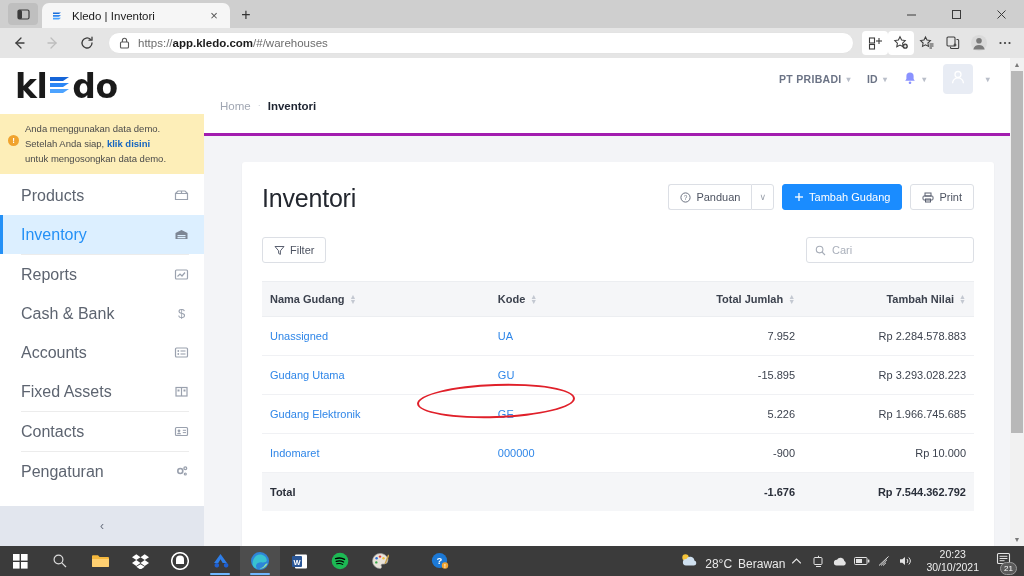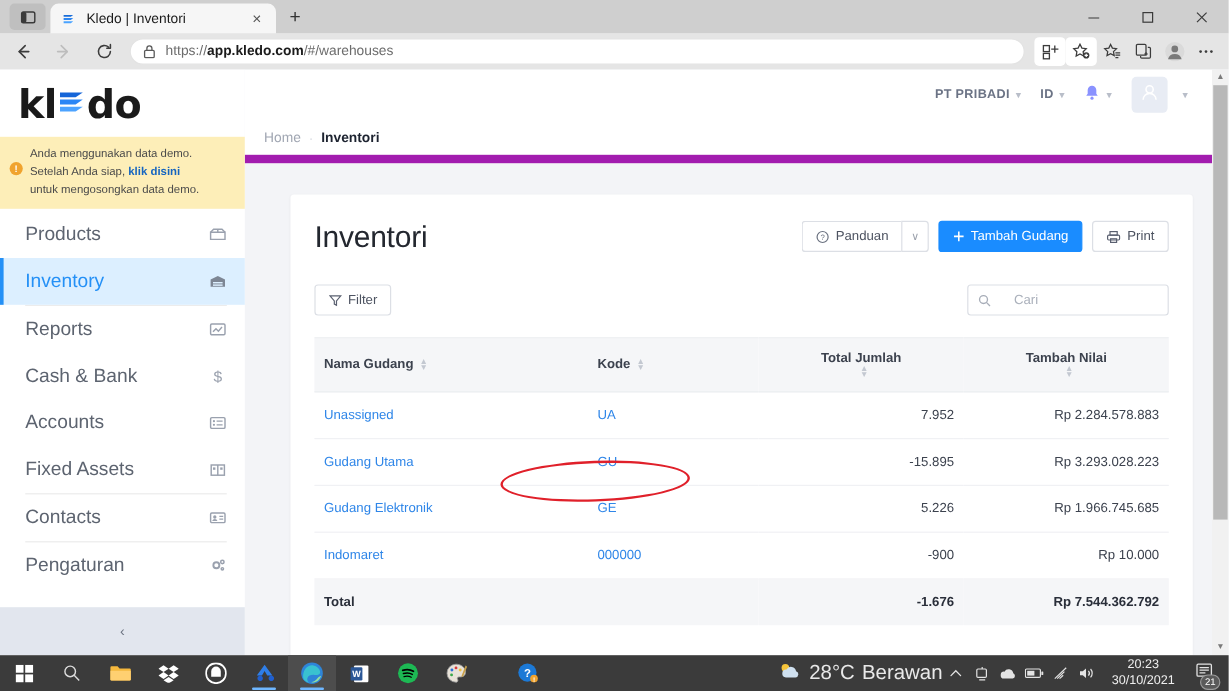--- a/index.html
+++ b/index.html
@@ -142,22 +142,22 @@
     font-size: 10.5px; font-weight: 700; color: #6b7385; letter-spacing: .3px;
   }
   .caret { margin-left: 5px; color: #b9bec9; font-size: 8px; }
   .avatar-box {
     width: 30px; height: 30px; background: #e8ecf4; border-radius: 4px;
     display: flex; align-items: center; justify-content: center;
     color: #ffffff; margin-left: 16px;
   }
 
   .crumbs {
-    height: 36px; background: #ffffff; display: flex; align-items: center;
-    padding-left: 16px; border-bottom: 7px solid #a21caf;
+    height: 36px; background: #ffffff; display: flex; 
+    padding-left: 16px; border-bottom: 3px solid #a21caf;
   }
   .crumb-home { font-size: 11.5px; color: #a0a6b2; }
   .crumb-sep { margin: 0 7px; color: #c6cad3; font-size: 9px; }
   .crumb-cur { font-size: 11.5px; color: #1d2330; font-weight: 700; }
 
   .card {
     margin: 26px 20px 0 38px; background: #ffffff; border-radius: 3px;
     padding: 22px 20px 0 20px; min-height: 390px;
     box-shadow: 0 1px 2px rgba(0,0,0,.05);
   }
@@ -184,38 +184,38 @@
   }
   .btn-print { margin-left: 8px; }
 
   .tools {
     margin-top: 24px; display: flex; align-items: center;
     justify-content: space-between;
   }
   .btn-filter { height: 26px; }
   .search-box {
     width: 168px; height: 26px; border: 1px solid #dcdfe5; border-radius: 3px;
-    display: flex; align-items: center; padding: 0 8px; gap: 13px;
+    display: flex; align-items: center; padding: 0 8px;
   }
   .search-box .si { color: #a7adb8; margin-right: 6px; display: flex; }
   .search-box input {
     border: none; outline: none; font-size: 11px; color: #3c424e;
     width: 100%; font-family: "Liberation Sans", sans-serif; background: transparent;
   }
   .search-box input::placeholder { color: #aab0bb; }
 
   table { width: 100%; border-collapse: collapse; margin-top: 18px; }
   thead th {
     background: #f5f6f8; font-size: 11px; color: #3c424e; font-weight: 700;
     padding: 11px 8px; border-top: 1px solid #eceef1;
     border-bottom: 1px solid #eceef1; white-space: nowrap;
   }
   .th-inner { display: flex; align-items: center; }
   .th-left .th-inner { justify-content: flex-start; }
-  .th-right .th-inner { justify-content: flex-end; flex-direction: column; }
+  .th-right .th-inner { justify-content: flex-end; }
   .sorter {
     display: inline-flex; flex-direction: column; margin-left: 5px;
     color: #c3c8d1; line-height: 5px; font-size: 7px;
   }
   tbody td {
     font-size: 11px; padding: 13px 8px; border-bottom: 1px solid #f0f1f4;
     color: #3c424e;
   }
   td.link a { color: #2f86e8; text-decoration: none; }
   td.num { text-align: right; }
@@ -264,21 +264,21 @@
   }
   .ticon.active { background: #4d4d4d; }
   .ticon .under {
     position: absolute; bottom: 1px; left: 10px; width: 20px; height: 2px;
     background: #6fb7ff; border-radius: 1px;
   }
   .tb-mid { flex: 1; display: flex; align-items: center; padding-left: 20px; }
   .tb-right-zone {
     display: flex; align-items: center; height: 30px; padding-right: 6px;
   }
-  .weather { display: flex; align-items: flex-start; color: #e9e9e9; font-size: 17px; }
+  .weather { display: flex; align-items: flex-end; color: #e9e9e9; font-size: 12px; }
   .weather .wtxt { margin-left: 6px; }
   .tray-ico {
     width: 22px; height: 30px; display: flex; align-items: center;
     justify-content: center; color: #e3e3e3;
   }
   .clock {
     color: #eeeeee; font-size: 10.5px; line-height: 13px; text-align: center;
     padding: 0 9px;
   }
   .notif {

